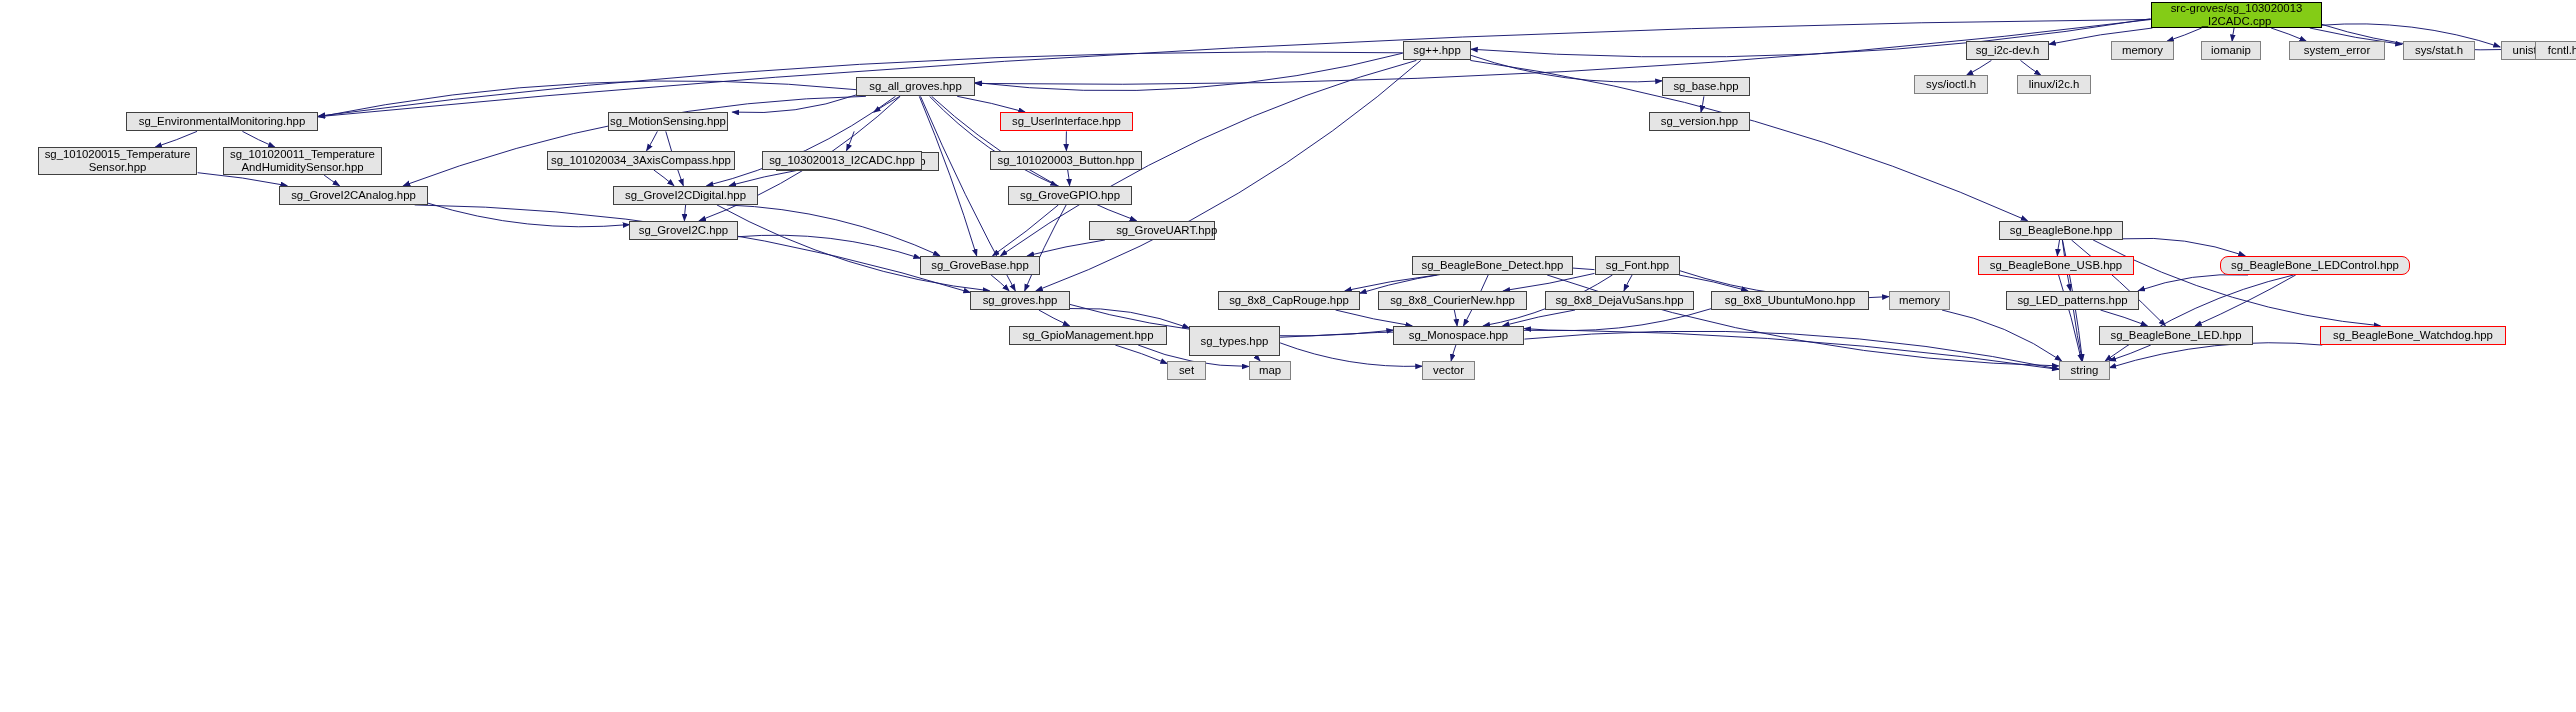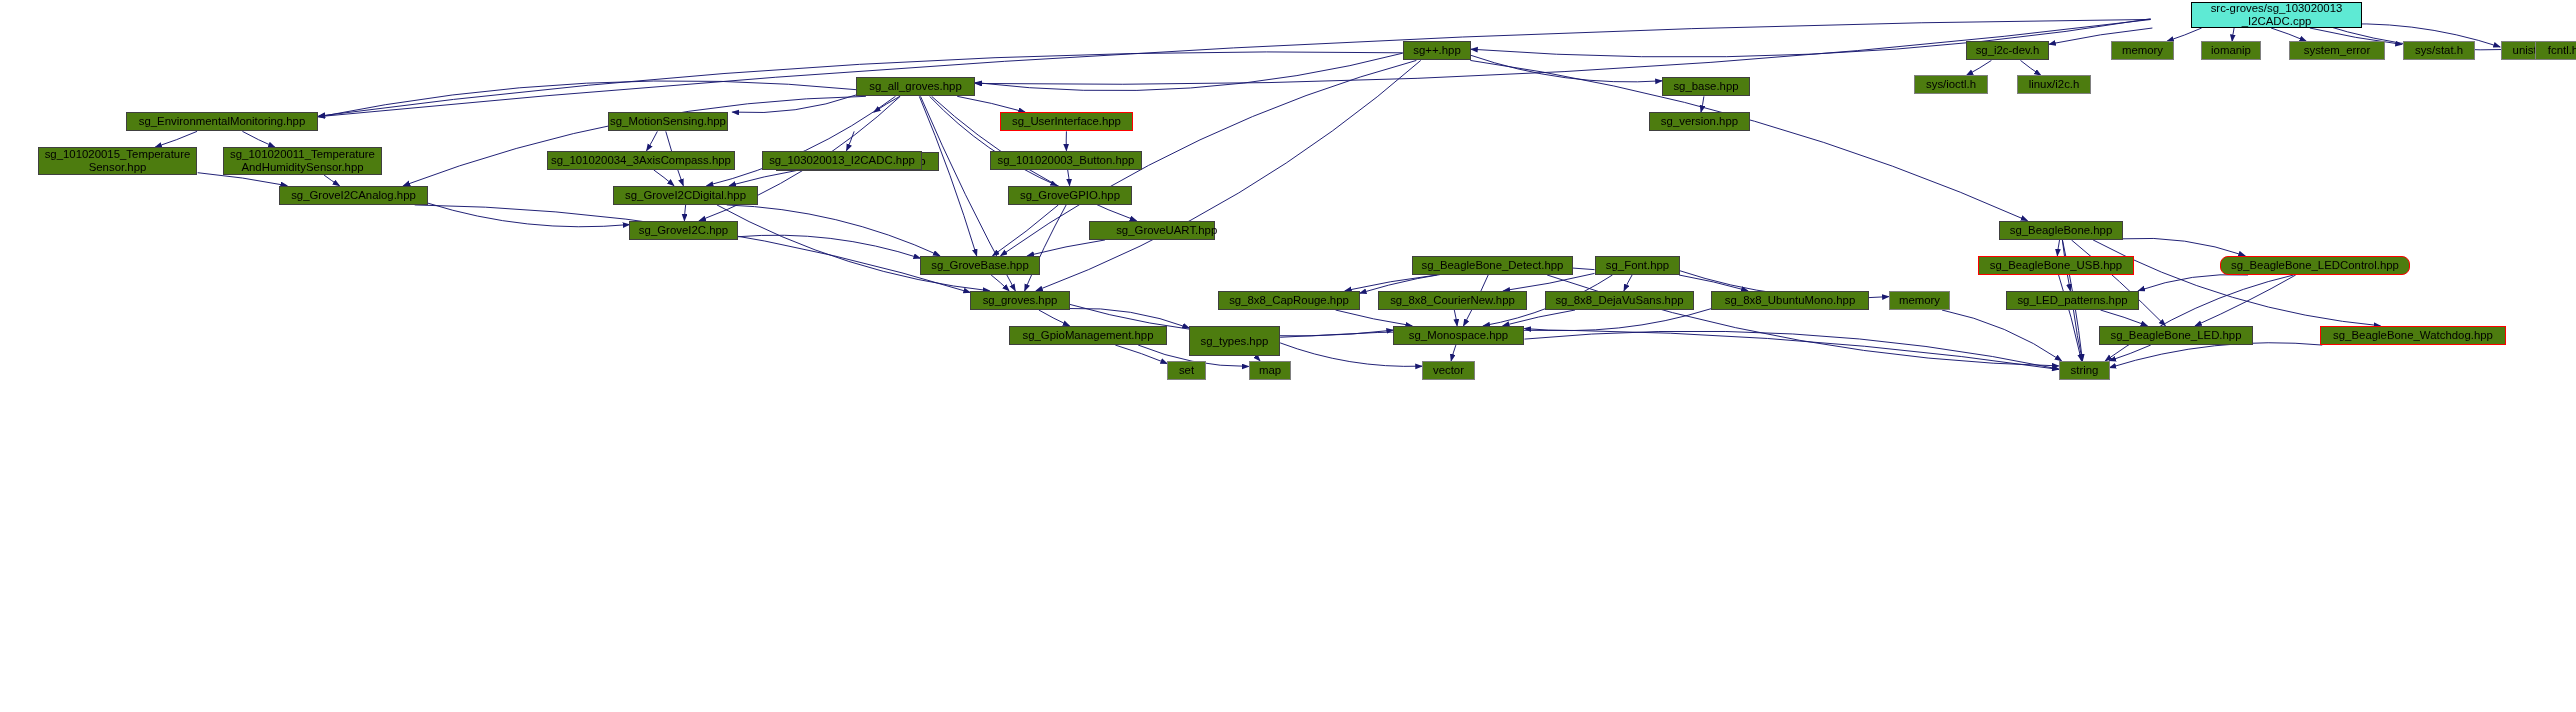--- a/index.html
+++ b/index.html
@@ -26,33 +26,32 @@
   .node {
     position: absolute;
     box-sizing: border-box;
     display: flex;
     align-items: center;
     justify-content: center;
     text-align: center;
     font-size: 11.4px;
     line-height: 13px;
     color: #000000;
-    background: #4d7c0f;
+    background: #e5e5e5;
     border: 0.9px solid #808080;
     white-space: pre-line;
     padding: 0 2.6px;
     z-index: 5;
   }
   .node.thick {
     border: 1.4px solid #404040;
   }
   .node.root {
-    background: #5eead4;
+    background: #84cc16;
     border: 1.4px solid #000000;
-    margin-left: 40px;
   }
   .node.red {
     border: 1.4px solid #ff0000;
   }
 </style>
 </head>
 <body>
 
 <div id="canvas">
   <svg id="edges" viewBox="0 0 2940 813">

